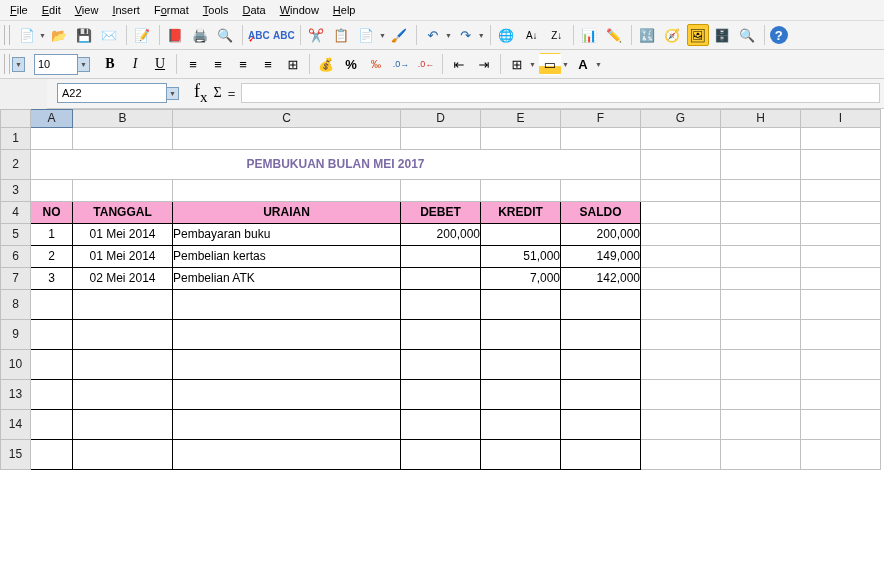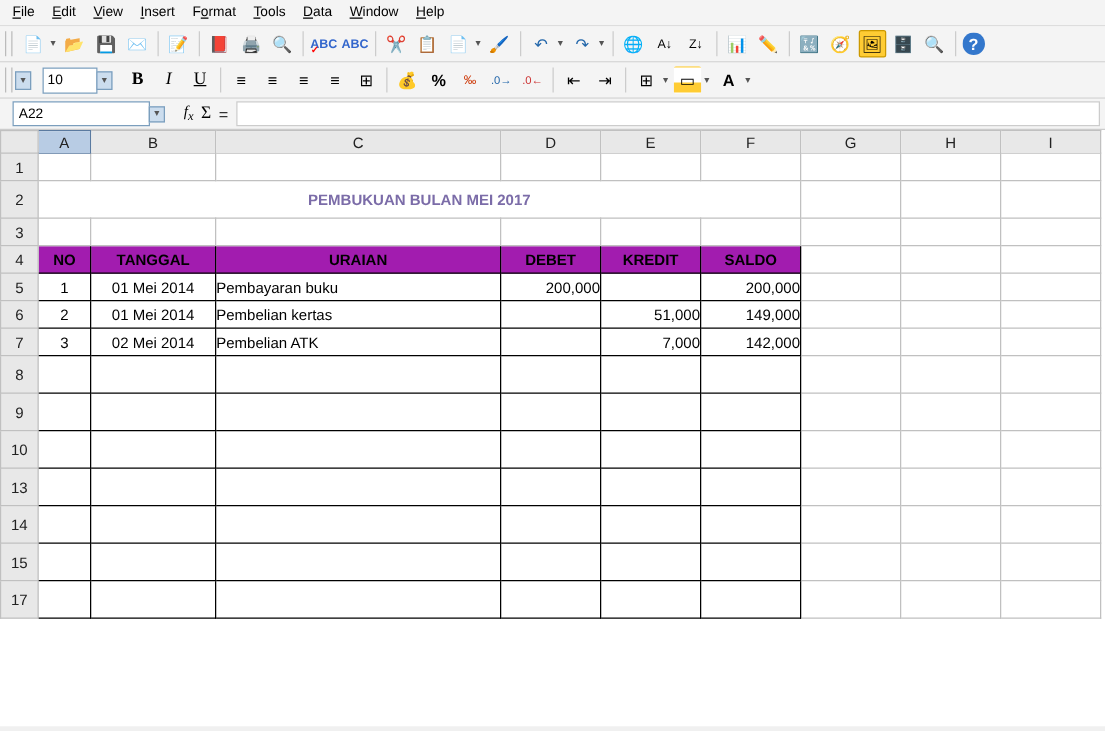--- a/index.html
+++ b/index.html
@@ -13,40 +13,40 @@
   .toolbar .grip { width: 6px; height: 20px; border-left: 1px solid #bbb; border-right: 1px solid #bbb; margin-right: 3px; }
   .tbtn { width: 22px; height: 22px; display: inline-flex; align-items: center; justify-content: center; border: 1px solid transparent; border-radius: 2px; cursor: pointer; font-size: 13px; }
   .sep { width: 1px; height: 20px; background: #ccc; margin: 0 2px; }
   .dd-arrow { font-size: 7px; color: #555; margin-left: -2px; cursor: pointer; }
   
   .fontbar select, .fontbar input.combo { height: 21px; font-size: 11px; border: 1px solid #7b9ebd; background: white; }
   .font-name { width: 128px; padding: 1px 3px; }
   .font-size { width: 44px; padding: 1px 3px; }
   .fmt { font-weight: normal; width: 22px; height: 21px; display: inline-flex; align-items: center; justify-content: center; border: 1px solid transparent; cursor: pointer; font-family: 'Times New Roman', serif; font-size: 14px;}
   
-  .namebox-row { background: #f4f4f4; border-bottom: 1px solid #ccc; padding: 2px 4px; display: flex; align-items: center; gap: 6px; }
+  .namebox-row { background: #f4f4f4; border-bottom: 1px solid #ccc; padding: 2px 4px; display: flex; align-items: center; gap: 6px; margin-left: 47px; }
   .namebox { width: 110px; height: 20px; border: 1px solid #7b9ebd; background: white; padding: 1px 4px; font-size: 11px; }
-  .fx { font-style: italic; font-family: serif; font-size: 12px; cursor: pointer; }
+  .fx { font-family: serif; font-size: 18px; cursor: pointer; }
   .sigma { font-family: serif; font-size: 14px; cursor: pointer; }
   .eq { font-size: 13px; color: #333; }
   .formula-input { flex: 1; height: 20px; border: 1px solid #ccc; background: white; padding: 1px 4px; font-size: 11px; }
   
   .sheet { position: relative; background: white; overflow: auto; height: calc(585px - 24px - 30px - 28px - 26px); }
   table.grid { border-collapse: collapse; table-layout: fixed; }
   table.grid th, table.grid td { border: 1px solid #c0c0c0; padding: 0; font-size: 12px; font-family: Arial; }
   
   .corner { width: 30px; height: 18px; background: #e8e8e8; border: 1px solid #aaa; }
   .colhead { background: #e8e8e8; text-align: center; font-weight: normal; height: 18px; color: #222; font-size: 11px; position: relative; }
   .colhead.sel { background: #b8cce4; border: 1px solid #5a7aa0; }
   .rowhead { background: #e8e8e8; text-align: center; font-weight: normal; width: 30px; color: #222; font-size: 11px; }
   
   td.cell { height: 22px; background: white; padding: 2px 4px; vertical-align: middle; }
   td.tall { height: 30px; }
   td.title { font-size: 18px; font-weight: bold; color: #7b6ca8; text-align: center; }
-  td.hdr { background: #a21caf; font-weight: bold; text-align: center; border: 1px solid #000 !important; }
+  td.hdr { background: #f9a8d4; font-weight: bold; text-align: center; border: 1px solid #000 !important; }
   td.bd { border: 1px solid #000 !important; }
   td.r { text-align: right; }
   td.c { text-align: center; }
   
   .colA { width: 42px; } .colB { width: 100px; } .colC { width: 228px; }
   .colD { width: 80px; } .colE { width: 80px; } .colF { width: 80px; }
   .colG { width: 80px; } .colH { width: 80px; } .colI { width: 80px; }
 </style>
 </head>
 <body>
@@ -310,28 +310,16 @@
           <td class="cell bd tall"></td>
           <td class="cell bd tall"></td>
           <td class="cell bd tall"></td>
           <td class="cell bd tall"></td>
           <td class="cell bd tall"></td>
           <td class="cell bd tall"></td>
           <td class="cell tall"></td>
           <td class="cell tall"></td>
           <td class="cell tall"></td>
         </tr>
-  <tr>
-          <th class="rowhead tall">17</th>
-          <td class="cell bd tall"></td>
-          <td class="cell bd tall"></td>
-          <td class="cell bd tall"></td>
-          <td class="cell bd tall"></td>
-          <td class="cell bd tall"></td>
-          <td class="cell bd tall"></td>
-          <td class="cell tall"></td>
-          <td class="cell tall"></td>
-          <td class="cell tall"></td>
-        </tr>
 
 </tbody>
     </table>
 </div>
 
 </body></html>

